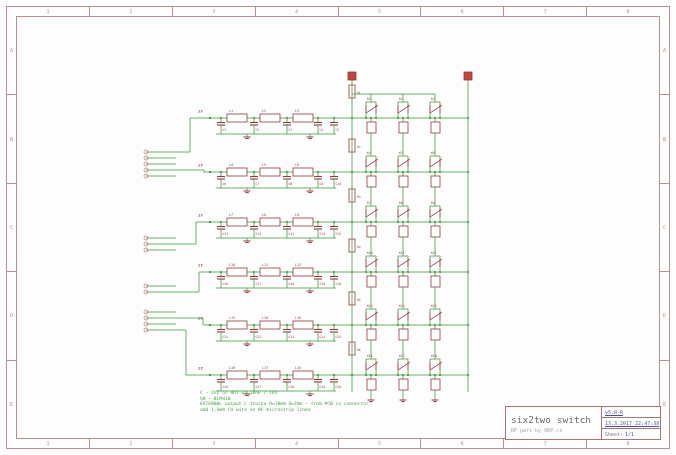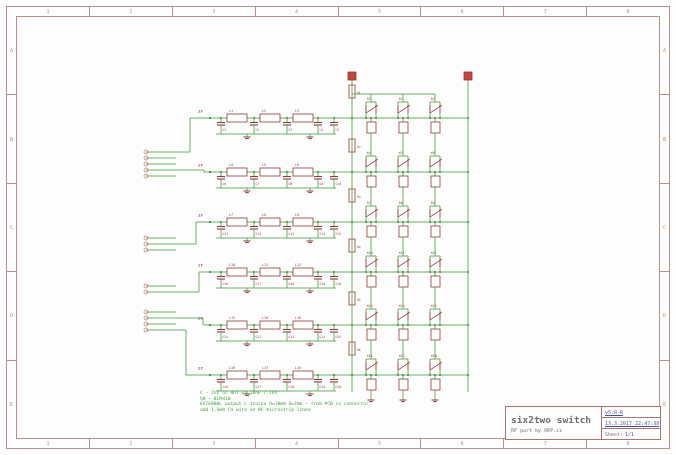--- a/index.html
+++ b/index.html
@@ -15,21 +15,21 @@
   .top{left:7px;right:7px;top:7px;height:9px;}
   .bottom{left:7px;right:7px;bottom:7px;height:9px;}
   .left{left:7px;top:7px;bottom:7px;width:9px;}
   .right{right:7px;top:7px;bottom:7px;width:9px;}
   svg.canvas{position:absolute;left:0;top:0;width:676px;height:455px;}
   .notes{position:absolute;left:200px;top:390px;color:var(--net);
          font-size:4.6px;line-height:5.6px;white-space:pre;}
   .title-block{position:absolute;left:505px;top:406px;width:156px;height:34px;
                border:1px solid var(--tb);display:flex;background:#fff;box-sizing:border-box;}
   .tb-left{flex:1;border-right:1px solid var(--tb);padding:2px 5px;display:flex;
-           flex-direction:column;justify-content:center;gap:2px;min-width:0;font-weight:bold;}
+           flex-direction:column;justify-content:center;gap:2px;min-width:0;}
   .tb-title{font-size:9.5px;color:var(--title);white-space:nowrap;}
   .tb-sub{font-size:5px;color:var(--subtitle);white-space:nowrap;}
   .tb-right{width:58px;display:flex;flex-direction:column;}
   .tb-row{flex:1;display:flex;align-items:center;padding:0 3px;font-size:5px;
           color:var(--doc);gap:2px;white-space:nowrap;overflow:hidden;}
   .tb-row + .tb-row{border-top:1px solid var(--tb);}
   .tb-row .lbl{color:var(--title);}
   .u{text-decoration:underline;}
 </style>
 </head>

